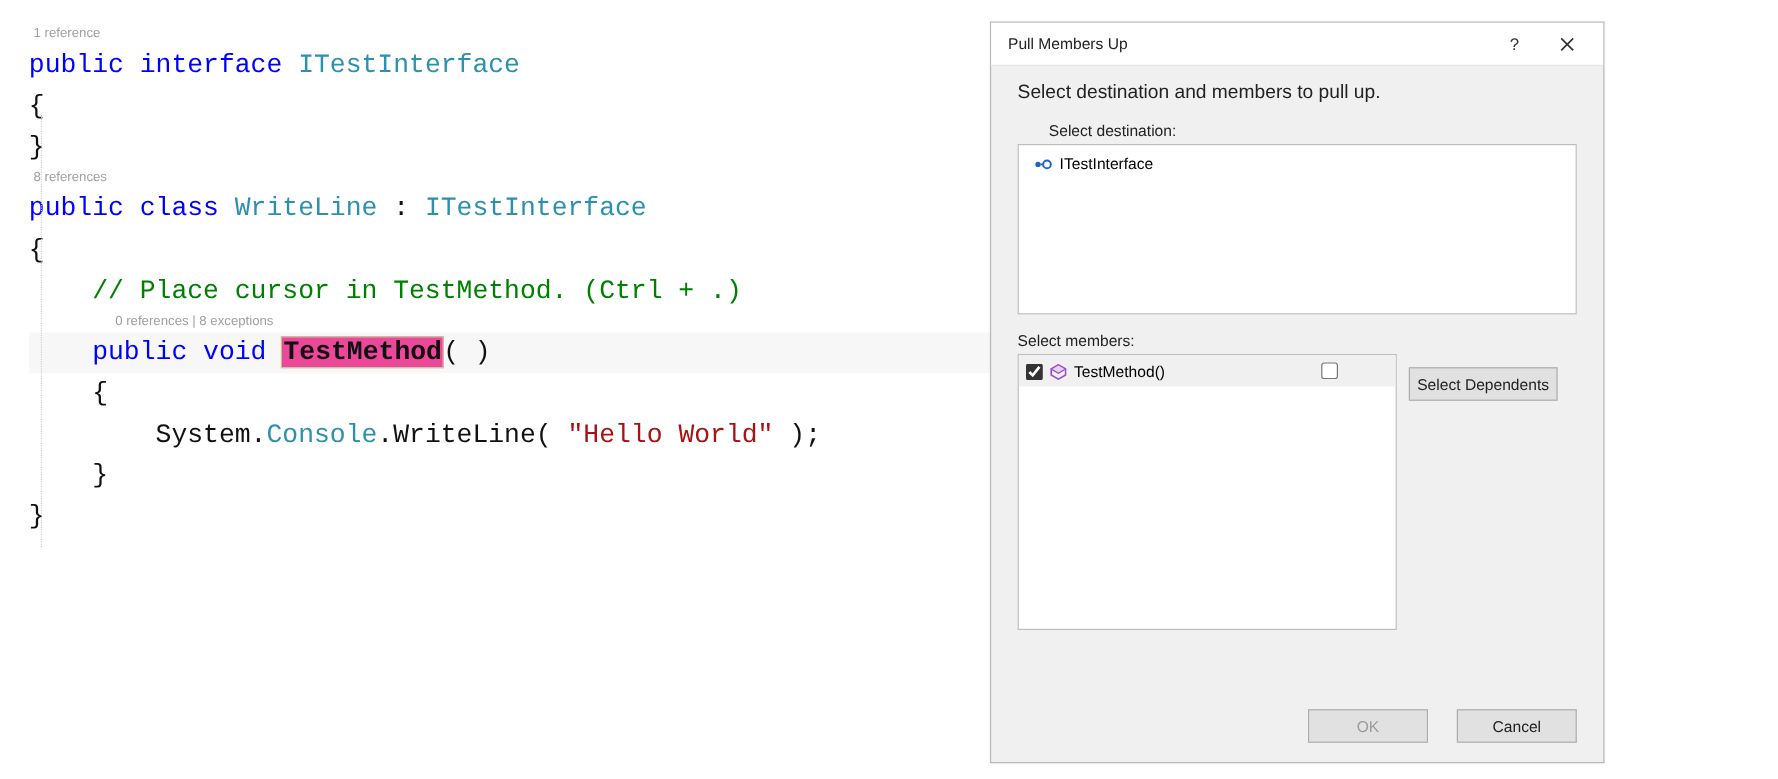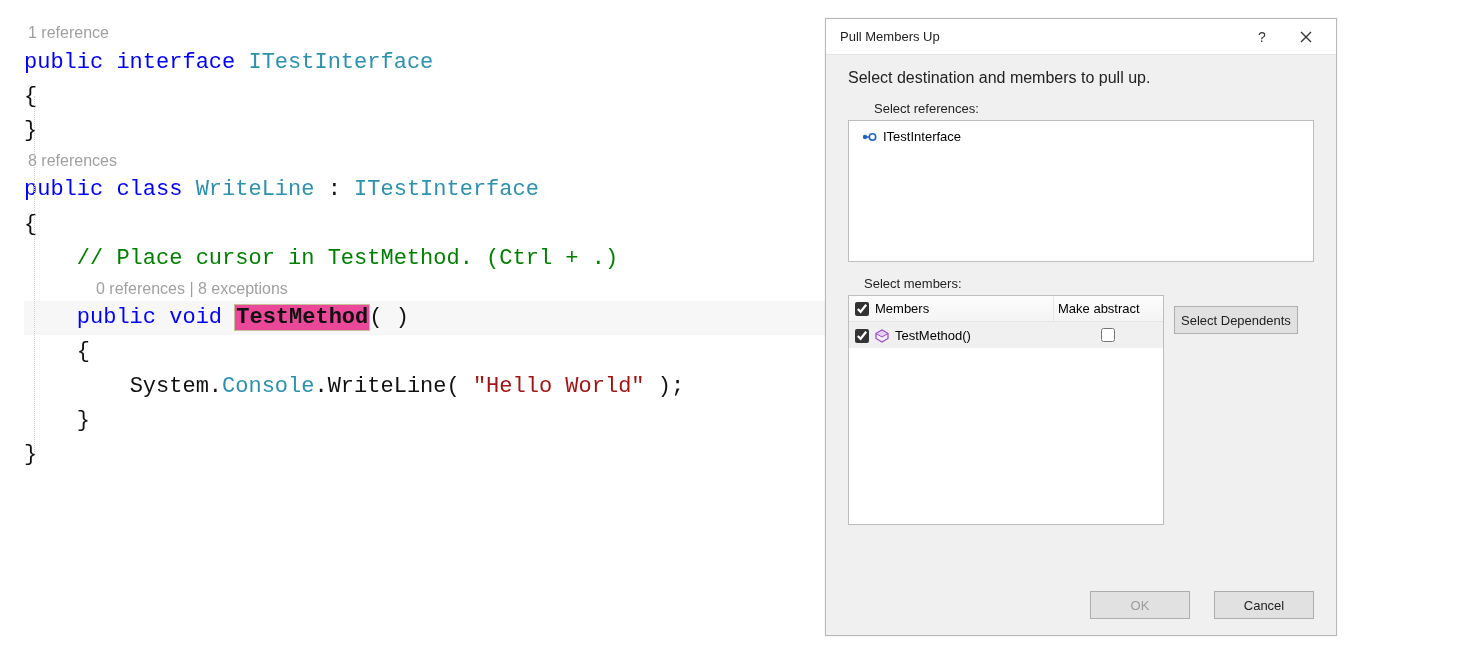--- a/index.html
+++ b/index.html
@@ -11,21 +11,21 @@
     position: absolute; left: 0; top: 0; width: 860px; height: 649px;
     background: #ffffff; padding: 20px 0 0 24px;
     font-family: Consolas, "Courier New", monospace; font-size: 22px; line-height: 1.55;
     color: #111;
   }
   .indent-guide {
     position: absolute; left: 34px; top: 96px; width: 0; height: 360px;
     border-left: 1px dotted #cfcfcf;
   }
   .codelens {
-    font-family: "Segoe UI", sans-serif; font-size: 16px; color: #a0a0a0;
+    font-family: "Segoe UI", sans-serif; font-size: 11px; color: #a0a0a0;
     line-height: 1.6; display: block; margin-left: 4px;
   }
   .codelens.nested { margin-left: 72px; }
   .code-line { white-space: pre; }
   .kw { color: #0000ff; }
   .type { color: #2b91af; }
   .comment { color: #008000; }
   .str { color: #a31515; }
   .punct { color: #111; }
   .highlight-line {
@@ -126,44 +126,35 @@
       <div class="tbtn close">
         <svg width="12" height="12" viewBox="0 0 12 12">
             <path d="M1 1 L11 11 M11 1 L1 11" stroke="#333" stroke-width="1.4"></path>
           </svg>
       </div>
     </div>
 
     <div class="body">
       <div class="instruction">Select destination and members to pull up.</div>
 
-      <div class="section-label">Select references:</div>
+      <div class="section-label">Select destination:</div>
       <div class="dest-box">
         <div class="dest-item">
           <svg width="16" height="12" viewBox="0 0 16 12">
             <circle cx="4" cy="6" r="2.2" fill="#1e62c7"></circle>
             <circle cx="11.5" cy="6" r="3.2" fill="none" stroke="#1e62c7" stroke-width="1.6"></circle>
             <line x1="6" y1="6" x2="9" y2="6" stroke="#1e62c7" stroke-width="1.6"></line>
           </svg>
           <span>ITestInterface</span>
         </div>
       </div>
 
-      <div class="section-label" style="margin-left:16px">Select members:</div>
+      <div class="section-label" style="margin-left:0">Select members:</div>
       <div class="members-row">
         <div class="members-table">
-          <div class="mt-header">
-            <div class="col1">
-              <input type="checkbox" class="chk" id="hcb" checked="" style="">
-              <span>Members</span>
-            </div>
-            <div class="col2">
-              <span>Make abstract</span>
-            </div>
-          </div>
           <div class="mt-row">
             <div class="col1">
               <input type="checkbox" class="chk" id="rcb" checked="" style="">
               <span class="member-icon">
                 <svg width="14" height="14" viewBox="0 0 14 14">
                   <polygon points="7,1 13,4.5 13,9.5 7,13 1,9.5 1,4.5" fill="none" stroke="#9b4dca" stroke-width="1.3"></polygon>
                   <polygon points="7,1 13,4.5 7,8 1,4.5" fill="#e6d1f4" stroke="#9b4dca" stroke-width="1"></polygon>
                 </svg>
               </span>
               <span>TestMethod()</span>

